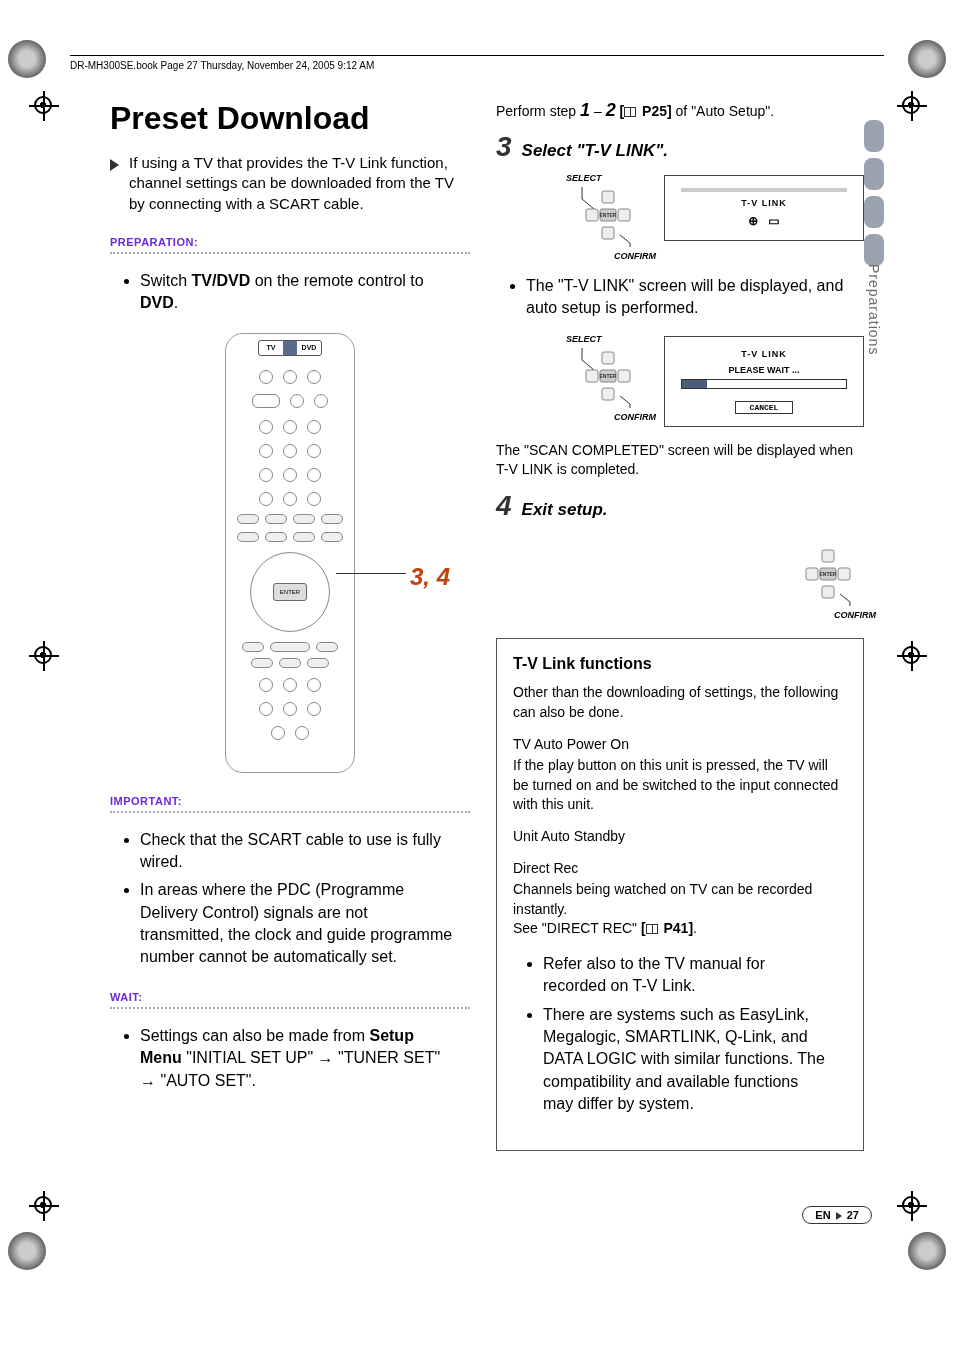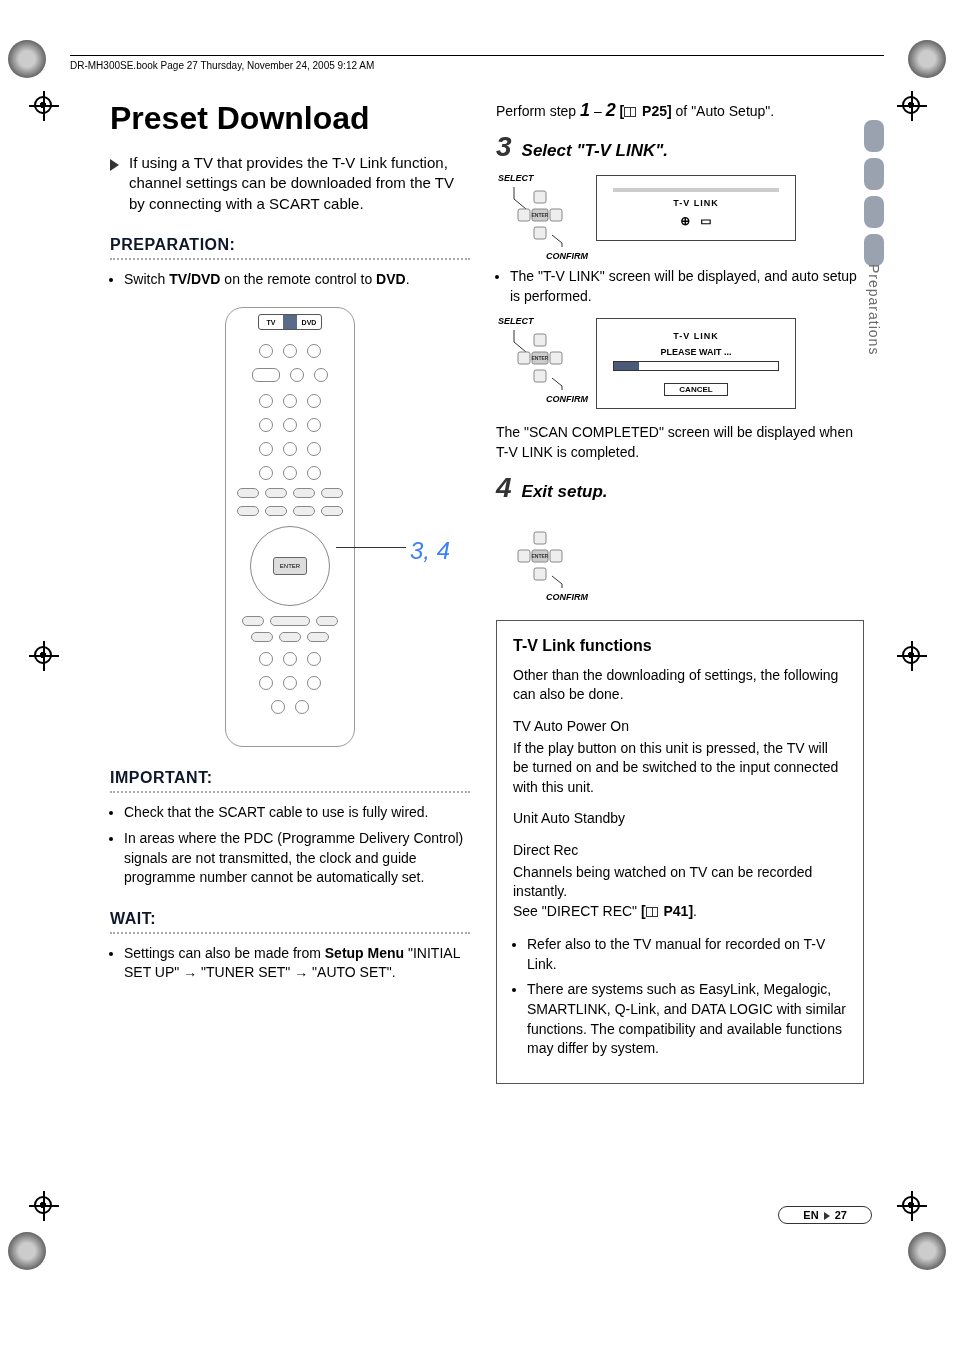--- a/index.html
+++ b/index.html
@@ -93,35 +93,35 @@
   .tri {
     width: 0; height: 0;
     border-top: 6px solid transparent;
     border-bottom: 6px solid transparent;
     border-left: 9px solid #333;
     margin-top: 6px;
     flex: none;
   }
   .intro { font-size: 15px; line-height: 1.35; }
   .section-label {
-    font-size: 16px;
+    font-size: 11px;
     font-weight: 700;
     letter-spacing: 0.5px;
-    color: #0f172a;
+    color: #6d28d9;
     margin-top: 22px;
     margin-bottom: 0;
   }
   .dotrule {
     border: none;
     border-top: 2px dotted #aaa;
     margin: 4px 0 10px 0;
   }
   ul.bullets {
-    margin: 0; padding: 0 0 0 14px;
-    font-size: 14px;
+    margin: 16px; padding: 0 0 0 14px;
+    font-size: 16px;
     line-height: 1.4;
   }
   ul.bullets li { margin-bottom: 6px; }
   .remote-wrap {
     margin: 18px auto 0 auto;
     width: 260px;
     position: relative;
   }
   .remote {
     width: 130px;
@@ -173,36 +173,36 @@
     border-radius: 3px;
     font-size: 6px;
     display: flex; align-items: center; justify-content: center;
     background:#ddd;
   }
   .remote-callout {
     position: absolute;
     top: 230px;
     right: -30px;
     font-size: 24px;
-    font-weight: 400;
+    font-weight: 700;
     font-style: italic;
-    color: #3b82f6;
+    color: #c2410c;
   }
   .remote-callout .line {
     position: absolute;
     top: 10px; left: -74px;
     width: 70px; height: 1px;
     background: #333;
   }
   .perform-step { font-size: 14px; }
   .perform-step .big { font-size: 18px; font-weight: 700; font-style: italic; }
   .step-row { display: flex; align-items: baseline; gap: 10px; margin-top: 10px; }
   .step-num { font-size: 28px; font-weight: 700; font-style: italic; color: #333; }
   .step-title { font-size: 17px; font-weight: 700; font-style: italic; }
-  .diagram-row { display: flex; gap: 20px; margin: 12px 0 8px 6px; align-items: flex-start; }
+  .diagram-row { display: flex; gap: 20px; margin: 12px 0 8px 6px; align-items: flex-start; justify-content: flex-end; }
   .mini-dpad {
     position: relative;
     width: 74px; height: 84px;
   }
   .mini-dpad .lbl-top {
     position: absolute; top: -2px; left: -4px;
     font-size: 9px; font-weight: 700; font-style: italic;
   }
   .mini-dpad .lbl-bot {
     position: absolute; bottom: -2px; right: -12px;
@@ -221,20 +221,21 @@
     text-align: center;
     background: #fff;
   }
   .screenbox .title { letter-spacing: 1px; margin-bottom: 6px; }
   .screenbox .bottom-label {
     display: inline-block;
     border: 1px solid #333;
     padding: 1px 14px;
     font-size: 8px;
     margin-top: 8px;
+    font-family: Liberation Mono, monospace;
   }
   .screenbox .pbar {
     height: 10px;
     border: 1px solid #333;
     margin: 4px 6px;
     position: relative;
     background: #fff;
   }
   .screenbox .pbar .fill {
     position: absolute; top: 0; left: 0; bottom: 0;
@@ -261,21 +262,21 @@
     margin-bottom: 2px;
     font-size: 14px;
   }
   .footer-pg {
     position: absolute;
     bottom: 86px;
     right: 82px;
     font-size: 11px;
     border: 1px solid #333;
     border-radius: 10px;
-    padding: 2px 24px;
+    padding: 2px 12px;
   }
   .footer-pg .tri2 {
     display: inline-block;
     width: 0; height: 0;
     border-top: 4px solid transparent;
     border-bottom: 4px solid transparent;
     border-left: 6px solid #333;
     margin: 0 2px;
     vertical-align: middle;
   }

